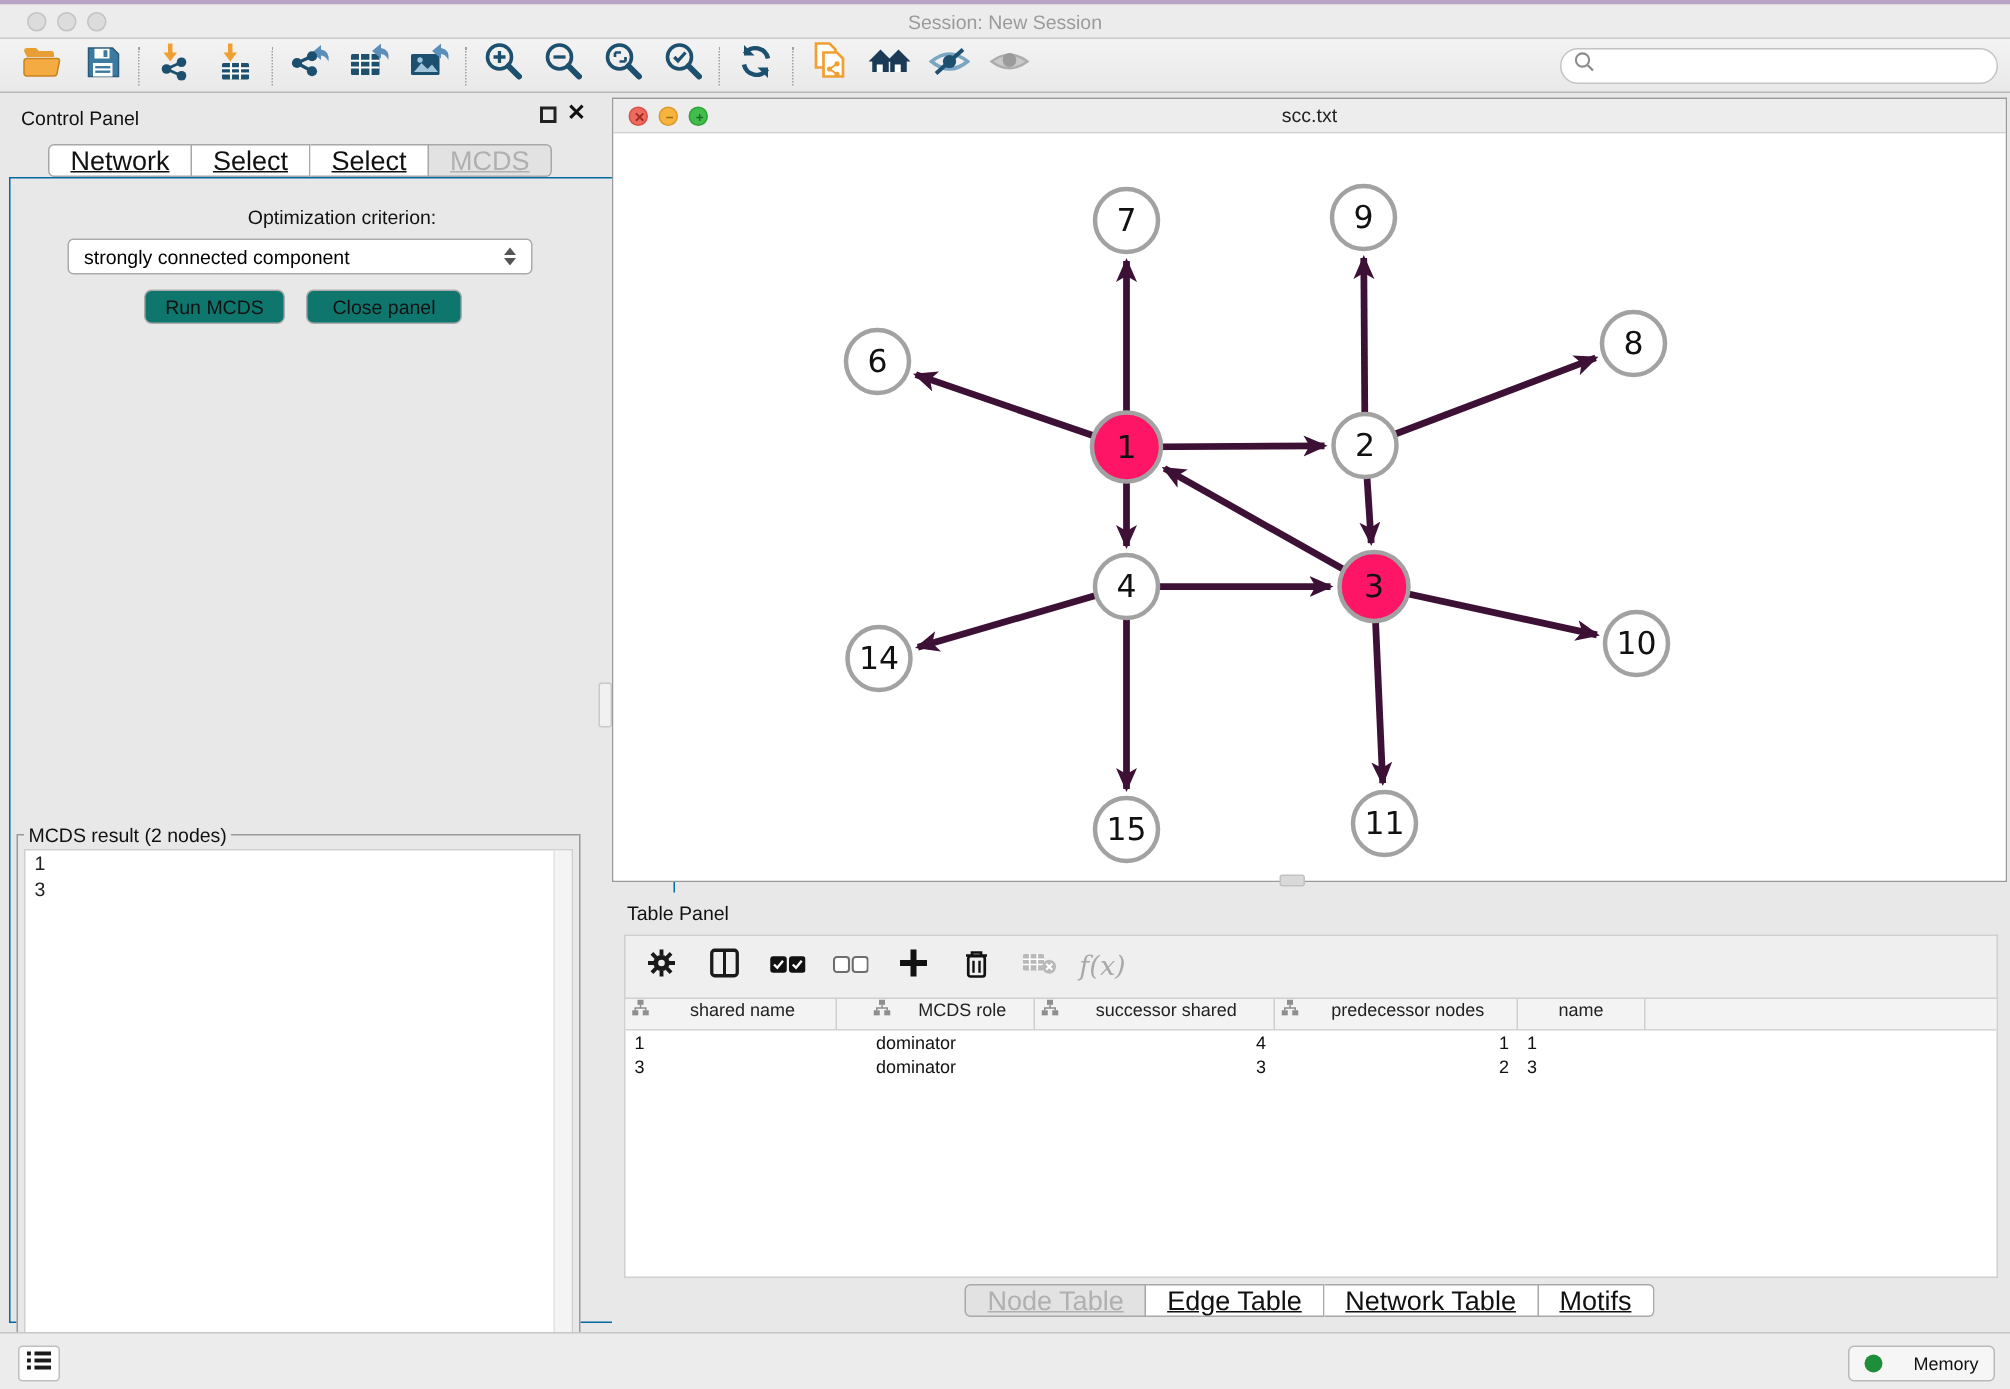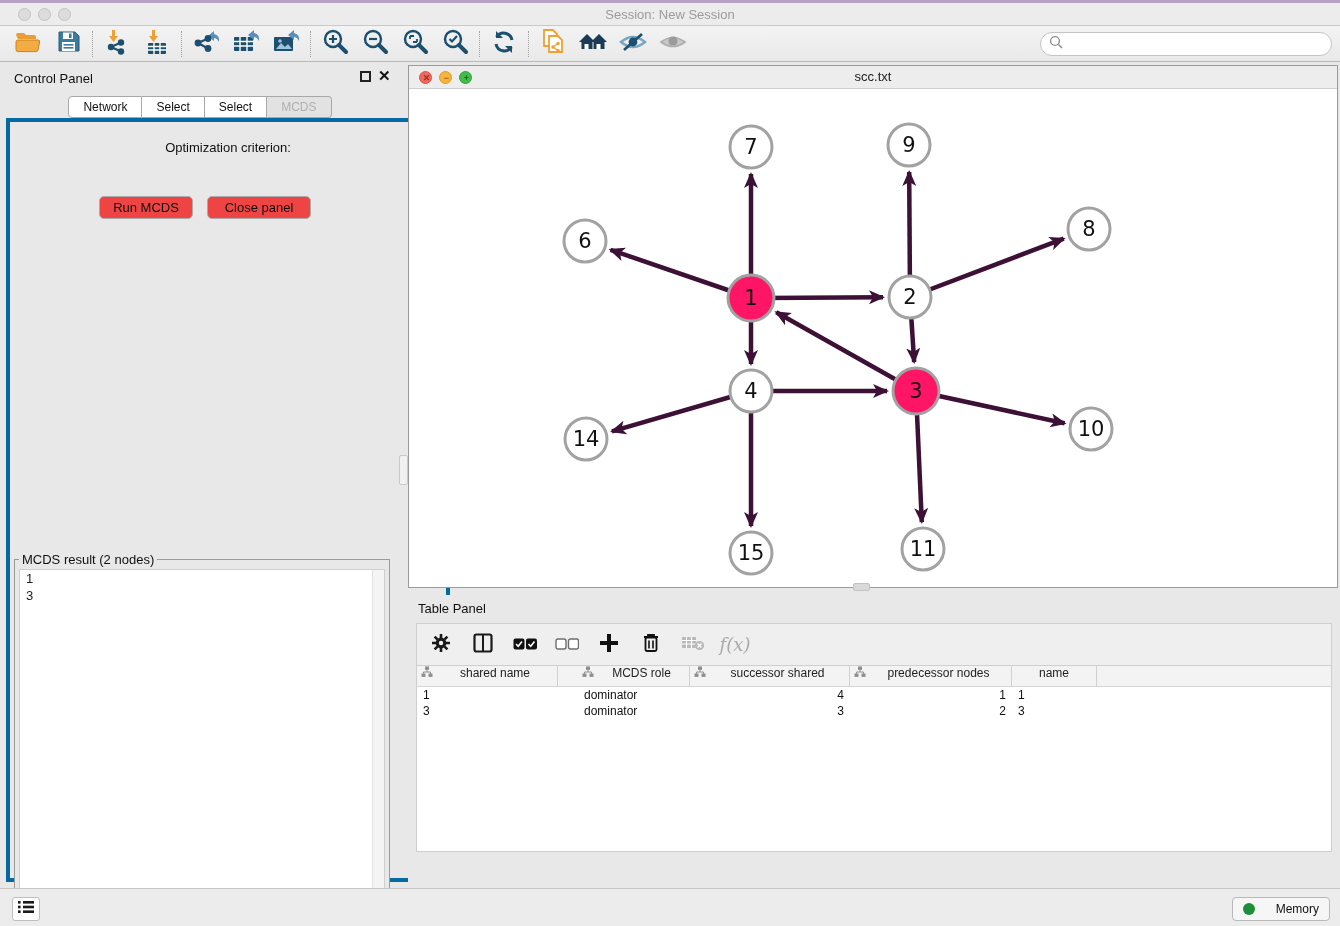--- a/index.html
+++ b/index.html
@@ -20,31 +20,31 @@
   #toolbar-search { margin-left:auto; width:292px; height:24px; background:#fff; border:1px solid #c4c4c4; border-radius:12px; display:flex; align-items:center; padding:0 8px; }
   #toolbar-search input { border:none; outline:none; flex:1; font-size:12px; font-family:"Liberation Sans",sans-serif; background:transparent; }
 
   
   #control-panel { left:0; top:62px; width:400px; height:826px; background:#e8e8e8; }
   #cp-header { position:absolute; left:0; top:0; width:100%; height:32px; }
   #cp-title { position:absolute; left:14px; top:9px; font-size:13px; color:#111; }
   .panel-float { position:absolute; top:9px; width:11px; height:11px; border:2px solid #222; }
   .panel-close { position:absolute; top:6px; font-size:15px; font-weight:bold; color:#111; line-height:16px; }
   #cp-tabs { position:absolute; left:0; top:34px; width:100%; display:flex; justify-content:center; }
-  .tab { height:22px; line-height:20px; padding:0 14px; font-size:12px; background:#fff; border:1px solid #a8a8a8; border-left:none; color:#111; cursor:pointer; }
+  .tab { height:22px; line-height:20px; padding:0 14px; font-size:18px; background:#fff; border:1px solid #a8a8a8; border-left:none; color:#111; cursor:pointer;text-decoration:underline; }
   .tab:first-child { border-left:1px solid #a8a8a8; border-radius:4px 0 0 4px; }
   .tab:last-child { border-radius:0 4px 4px 0; }
   .tab.active { background:#e2e2e2; color:#b0b0b0; }
-  #cp-body { position:absolute; left:6px; top:56px; width:444px; height:764px; border:4px solid #0369a1; background:#e8e8e8; }
+  #cp-body { position:absolute; left:6px; top:56px; width:444px; height:764px; border:1px solid #0369a1; background:#e8e8e8; }
   #opt-label { position:absolute; left:0; top:18px; width:100%; text-align:center; font-size:13px; color:#111; }
   #opt-select { position:absolute; left:38px; top:40px; width:310px; height:24px; background:#fff; border:1px solid #ababab; border-radius:4px; display:flex; align-items:center; padding:0 10px; font-size:13px; cursor:pointer; }
   #opt-select .stepper { margin-left:auto; display:flex; flex-direction:column; gap:2px; }
   .tri-up { width:0; height:0; border-left:4px solid transparent; border-right:4px solid transparent; border-bottom:5px solid #555; }
   .tri-dn { width:0; height:0; border-left:4px solid transparent; border-right:4px solid transparent; border-top:5px solid #555; }
-  .cp-btn { position:absolute; top:74px; height:23px; background:#ef4444; border:1px solid #ababab; border-radius:5px; font-size:13px; font-family:"Liberation Sans",sans-serif; color:#111; cursor:pointer; }
+  .cp-btn { position:absolute; top:74px; height:23px; background:#0f766e; border:1px solid #ababab; border-radius:5px; font-size:13px; font-family:"Liberation Sans",sans-serif; color:#111; cursor:pointer; }
   #run-btn { left:89px; width:94px; }
   #close-btn { left:197px; width:104px; }
   #mcds-fieldset { position:absolute; left:4px; top:430px; width:376px; height:376px; border:1px solid #9a9a9a; background:#e8e8e8; }
   #mcds-fieldset legend { font-size:13px; color:#111; margin-left:4px; padding:0 3px; }
   #mcds-result-box { position:absolute; left:4px; top:2px; width:366px; height:352px; background:#fff; border:1px solid #cfcfcf; overflow:hidden; }
   #mcds-result-box .line { font-size:13px; color:#222; padding:1px 0 1px 6px; }
   #mcds-scroll { position:absolute; right:0; top:0; width:12px; height:100%; background:#f4f4f4; border-left:1px solid #e2e2e2; }
 
   
   .grip-v { left:399px; top:455px; width:9px; height:30px; background:#f1f1f1; border:1px solid #c9c9c9; border-radius:2px; }
@@ -246,20 +246,27 @@
     <span class="panel-close" style="left:378px">✕</span>
   </div>
   <div id="cp-tabs">
       <div class="tab">Network</div>
       <div class="tab">Select</div>
       <div class="tab">Select</div>
       <div class="tab active">MCDS</div>
     </div>
   <div id="cp-body">
     <div id="opt-label">Optimization criterion:</div>
+    <div id="opt-select">
+      <span>strongly connected component</span>
+      <span class="stepper">
+          <span class="tri-up"></span>
+          <span class="tri-dn"></span>
+        </span>
+    </div>
     <button id="run-btn" class="cp-btn">Run MCDS</button>
     <button id="close-btn" class="cp-btn">Close panel</button>
     <fieldset id="mcds-fieldset">
       <legend>MCDS result (2 nodes)</legend>
       <div id="mcds-result-box">
         <div class="line">1</div>
           <div class="line">3</div>
           <div id="mcds-scroll"></div>
       </div>
     </fieldset>
@@ -458,20 +465,26 @@
         <div class="tr">
           <div class="td c0">3</div>
           <div class="td c1">dominator</div>
           <div class="td c2">3</div>
           <div class="td c3">2</div>
           <div class="td c4">3</div>
         </div>
       </div>
   </div>
 
+  <div id="tp-tabs">
+      <div class="tab active">Node Table</div>
+      <div class="tab">Edge Table</div>
+      <div class="tab">Network Table</div>
+      <div class="tab">Motifs</div>
+    </div>
 </div>
 
 <div id="statusbar" class="abs">
   <div id="task-btn">
     <span><svg width="18" height="14" viewBox="0 0 18 14">
           <g fill="#1a1a1a">
             <rect x="1" y="1" width="2.6" height="2.6"></rect>
             <rect x="6" y="1" width="11" height="2.6"></rect>
             <rect x="1" y="5.7" width="2.6" height="2.6"></rect>
             <rect x="6" y="5.7" width="11" height="2.6"></rect>

